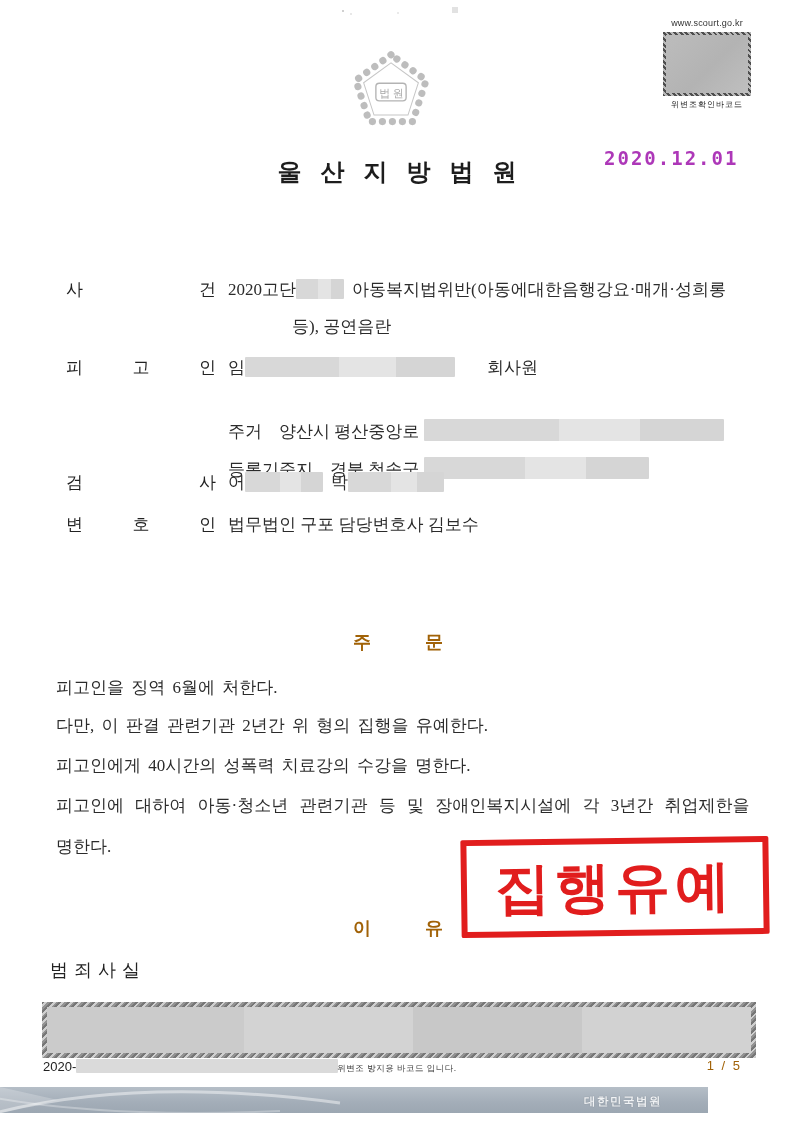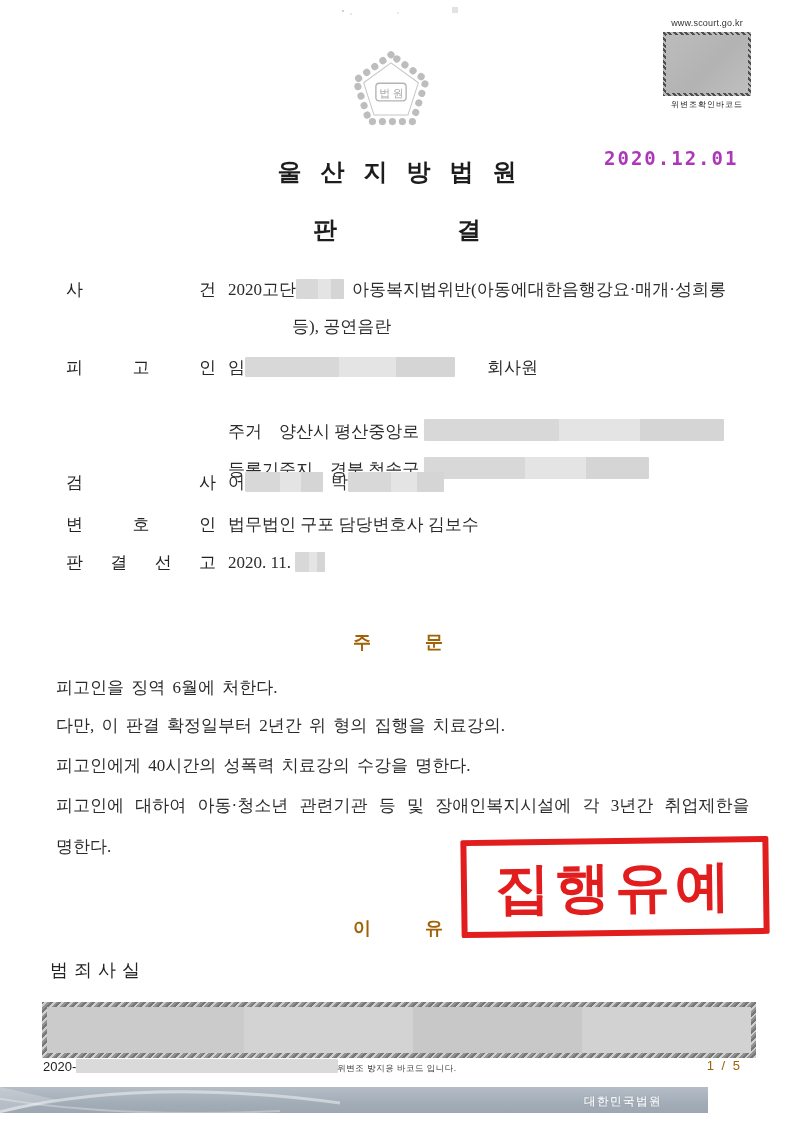--- a/index.html
+++ b/index.html
@@ -147,21 +147,20 @@
 
   <div class="topright">
     <div class="site-label">www.scourt.go.kr</div>
     <div class="qr"></div>
     <div class="qr-caption">위변조확인바코드</div>
   </div>
 
   <div class="date-stamp">2020.12.01</div>
 
   <div class="court-title">울산지방법원</div>
-  <div class="doc-title">판　　　　　결</div>
 
   <div class="line" style="top:278px;">
     <span class="lbl">사 건</span><span>2020고단</span><span class="redact r-caseno"></span><span class="after-gap">아동복지법위반(아동에대한음행강요·매개·성희롱</span>
   </div>
   <div class="line indent2" style="top:315px;">
     <span>등), 공연음란</span>
   </div>
 
   <div class="line" style="top:356px;">
     <span class="lbl">피 고 인</span><span>임</span><span class="redact r-name"></span><span class="occupation">회사원</span>
@@ -176,28 +175,24 @@
   </div>
 
   <div class="line" style="top:471px;">
     <span class="lbl">검 사</span><span>어</span><span class="redact r-pros1"></span><span class="after-gap">박</span><span class="redact r-pros2"></span>
   </div>
 
   <div class="line" style="top:513px;">
     <span class="lbl">변 호 인</span><span>법무법인 구포 담당변호사 김보수</span>
   </div>
 
-  <div class="line" style="top:551px;">
-    <span class="lbl">판 결 선 고</span><span>2020. 11.</span>
-    <span class="redact r-date"></span>
-  </div>
 
   <div class="heading" style="top:630px;">주　　　문</div>
   <div class="body-line" style="top:676px;">피고인을 징역 6월에 처한다.</div>
-  <div class="body-line" style="top:714px;">다만, 이 판결 확정일부터 2년간 위 형의 집행을 치료강의.</div>
+  <div class="body-line" style="top:714px;">다만, 이 판결 관련기관 2년간 위 형의 집행을 유예한다.</div>
   <div class="body-line" style="top:754px;">피고인에게 40시간의 성폭력 치료강의 수강을 명한다.</div>
   <div class="body-line wide" style="top:794px;">피고인에 대하여 아동·청소년 관련기관 등 및 장애인복지시설에 각 3년간 취업제한을</div>
   <div class="body-line" style="top:835px;">명한다.</div>
 
   <div class="stamp-box">
     <span class="stamp-text">집행유예</span>
   </div>
 
   <div class="heading" style="top:916px;">이　　　유</div>
   <div class="crime-heading">범죄사실</div>

